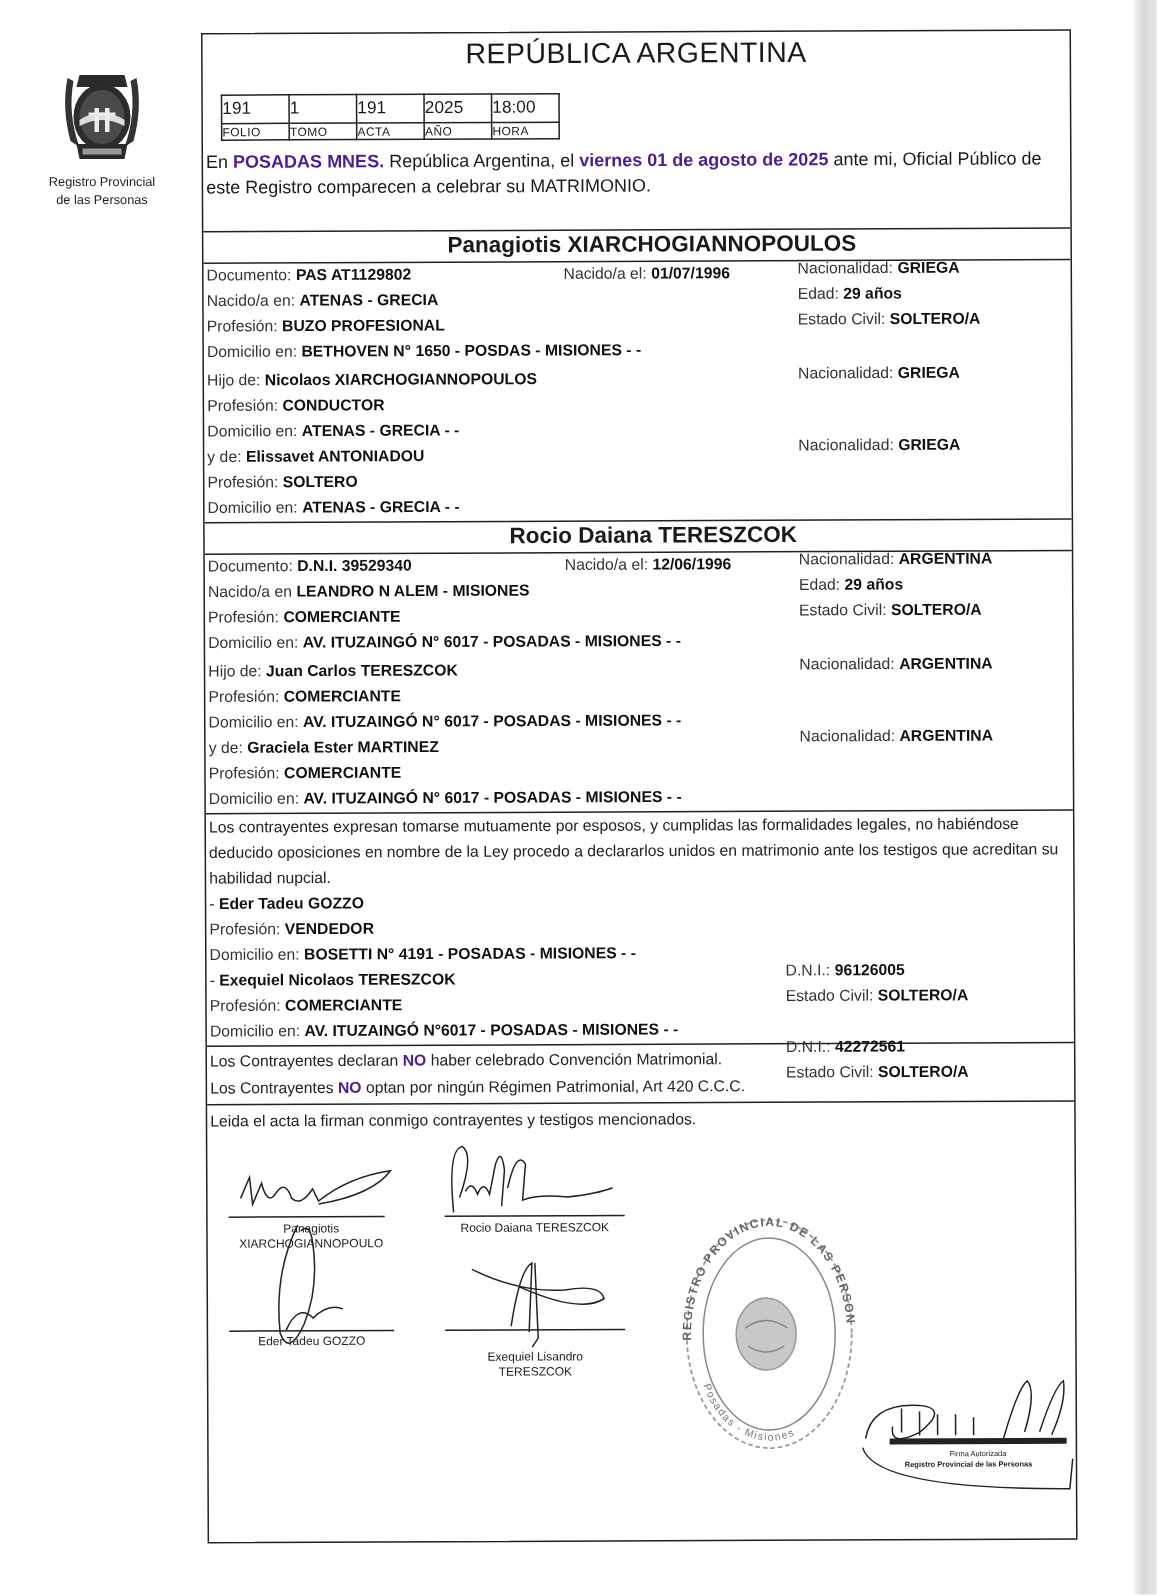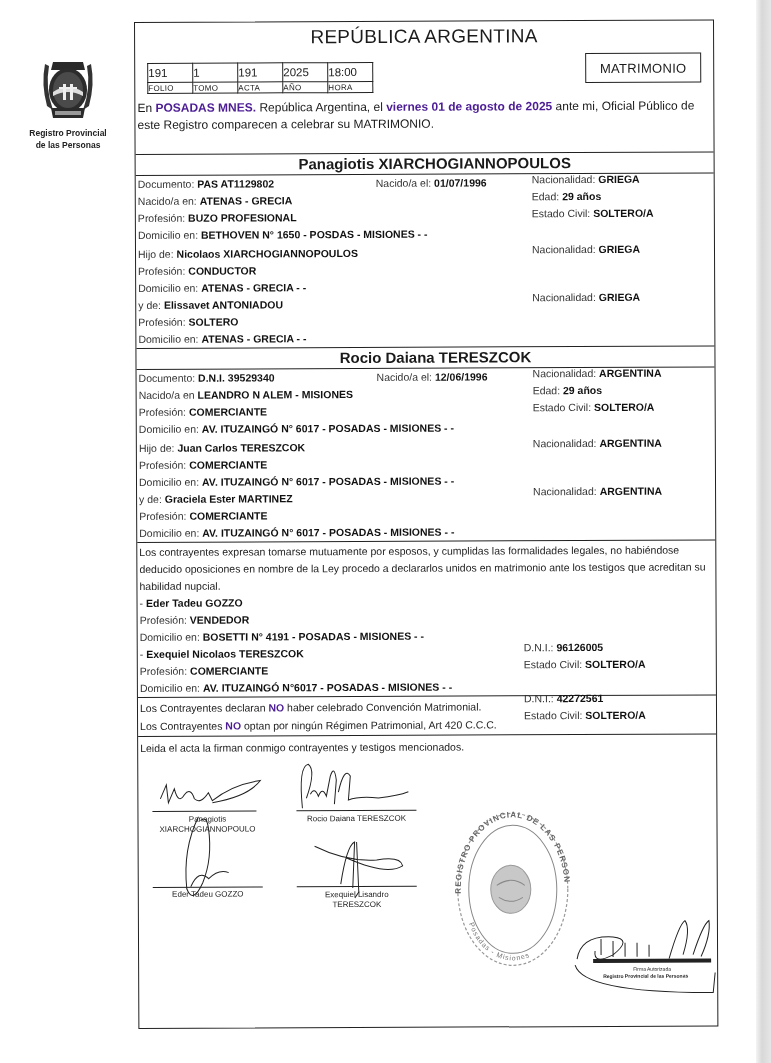--- a/index.html
+++ b/index.html
@@ -7,21 +7,21 @@
       width: 771px; height: 1063px; position: relative; overflow: hidden;
       background: #ffffff;
       font-family: "Liberation Sans", sans-serif;
       color: #1a1a1a;
     }
     .right-strip {
       position: absolute; left: 756px; top: 0; width: 15px; height: 1063px;
       background: linear-gradient(to right, #f4f4f4, #d8d8d8 40%, #e6e6e6);
     }
     
-    .logo { position: absolute; left: 22px; top: 54px; width: 92px; text-align: center; font-weight: bold; }
+    .logo { position: absolute; left: 22px; top: 42px; width: 92px; text-align: center; }
     .logo svg { display: block; margin: 0 auto; }
     .logo-text { font-size: 8.5px; line-height: 10px; color: #222; margin-top: 2px; }
 
     
     .frame {
       position: absolute; left: 134px; top: 22px; width: 580px; height: 1007px;
       border: 1.5px solid #222; box-sizing: border-box;
       transform: rotate(-0.25deg); transform-origin: top left;
     }
     .header { position: relative; height: 131px; border-bottom: 1.5px solid #222; }
@@ -109,21 +109,20 @@
       </tr>
       <tr class="labels">
         <td>FOLIO</td>
         <td>TOMO</td>
         <td>ACTA</td>
         <td>AÑO</td>
         <td>HORA</td>
       </tr>
     </tbody>
       </table>
-    <div class="type-box">MATRIMONIO</div>
     <div class="intro"><span>En </span><b>POSADAS MNES.</b><span>  República Argentina, el </span><b>viernes 01 de agosto de 2025</b><span> ante mi, Oficial Público de este Registro comparecen a celebrar su MATRIMONIO.</span></div>
   </div>
 
   <div class="person-head">Panagiotis XIARCHOGIANNOPOULOS</div>
   <div class="person">
     <div class="row">
       <span class="lbl">Documento:</span> <span class="val">PAS AT1129802</span>
       <span class="col2"><span class="lbl">Nacido/a el:</span> <span class="val">01/07/1996</span></span>
       <span class="col3" style="top:-3px"><span class="lbl">Nacionalidad:</span> <span class="val">GRIEGA</span></span>
     </div>
@@ -256,21 +255,21 @@
     </svg>
     <div class="sigline" style="left:14px;top:150px;width:110px"></div>
     <div class="sigcap" style="left:14px;top:153px;width:110px">
       <div>Eder Tadeu GOZZO</div>
     </div>
 
     <svg class="ink" style="left:168px;top:100px" width="110" height="62">
       <path d="M8 10 Q40 26 70 24 Q94 20 96 30 Q80 40 40 22 M34 48 Q40 10 48 6 L46 52 M50 6 L52 56 L48 62" fill="none" stroke="#222" stroke-width="1"></path>
     </svg>
     <div class="sigline" style="left:158px;top:150px;width:120px"></div>
-    <div class="sigcap" style="left:158px;top:154px;width:120px">
+    <div class="sigcap" style="left:158px;top:164px;width:120px">
       <div>Exequiel Lisandro</div>
       <div>TERESZCOK</div>
     </div>
 
     <svg class="ink" style="left:308px;top:70px" width="130" height="165" viewBox="0 0 130 165">
       <defs>
         <path id="sealTop" d="M14 88 A52 72 0 0 1 118 80"></path>
         <path id="sealBot" d="M22 118 A48 60 0 0 0 110 120"></path>
       </defs>
       <ellipse cx="66" cy="84" rx="55" ry="76" fill="none" stroke="#999" stroke-width="1.2" stroke-dasharray="3 2"></ellipse>

